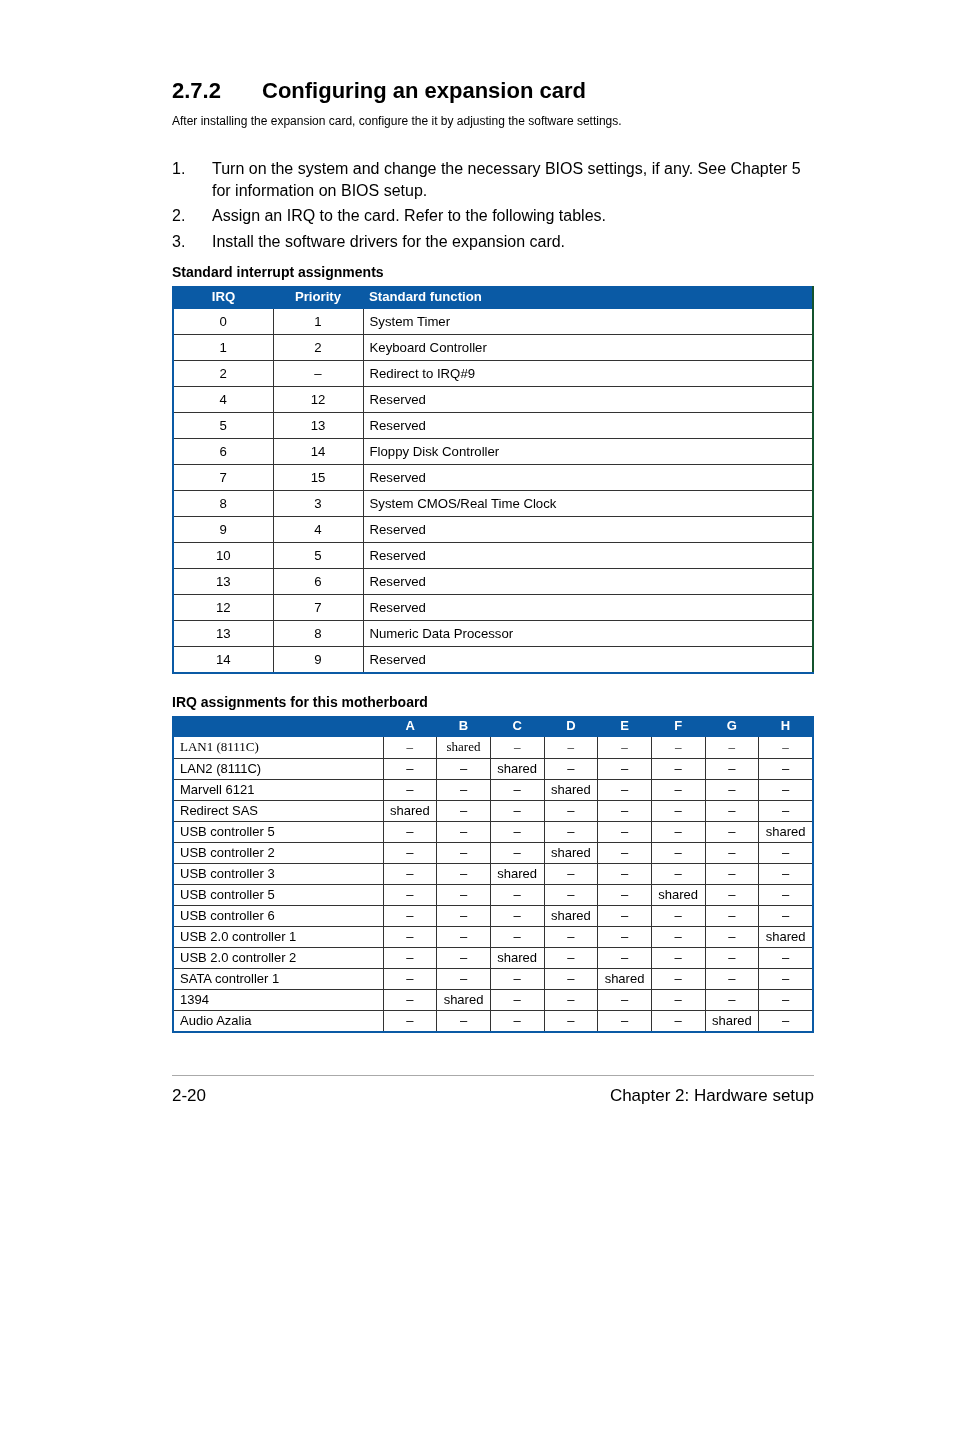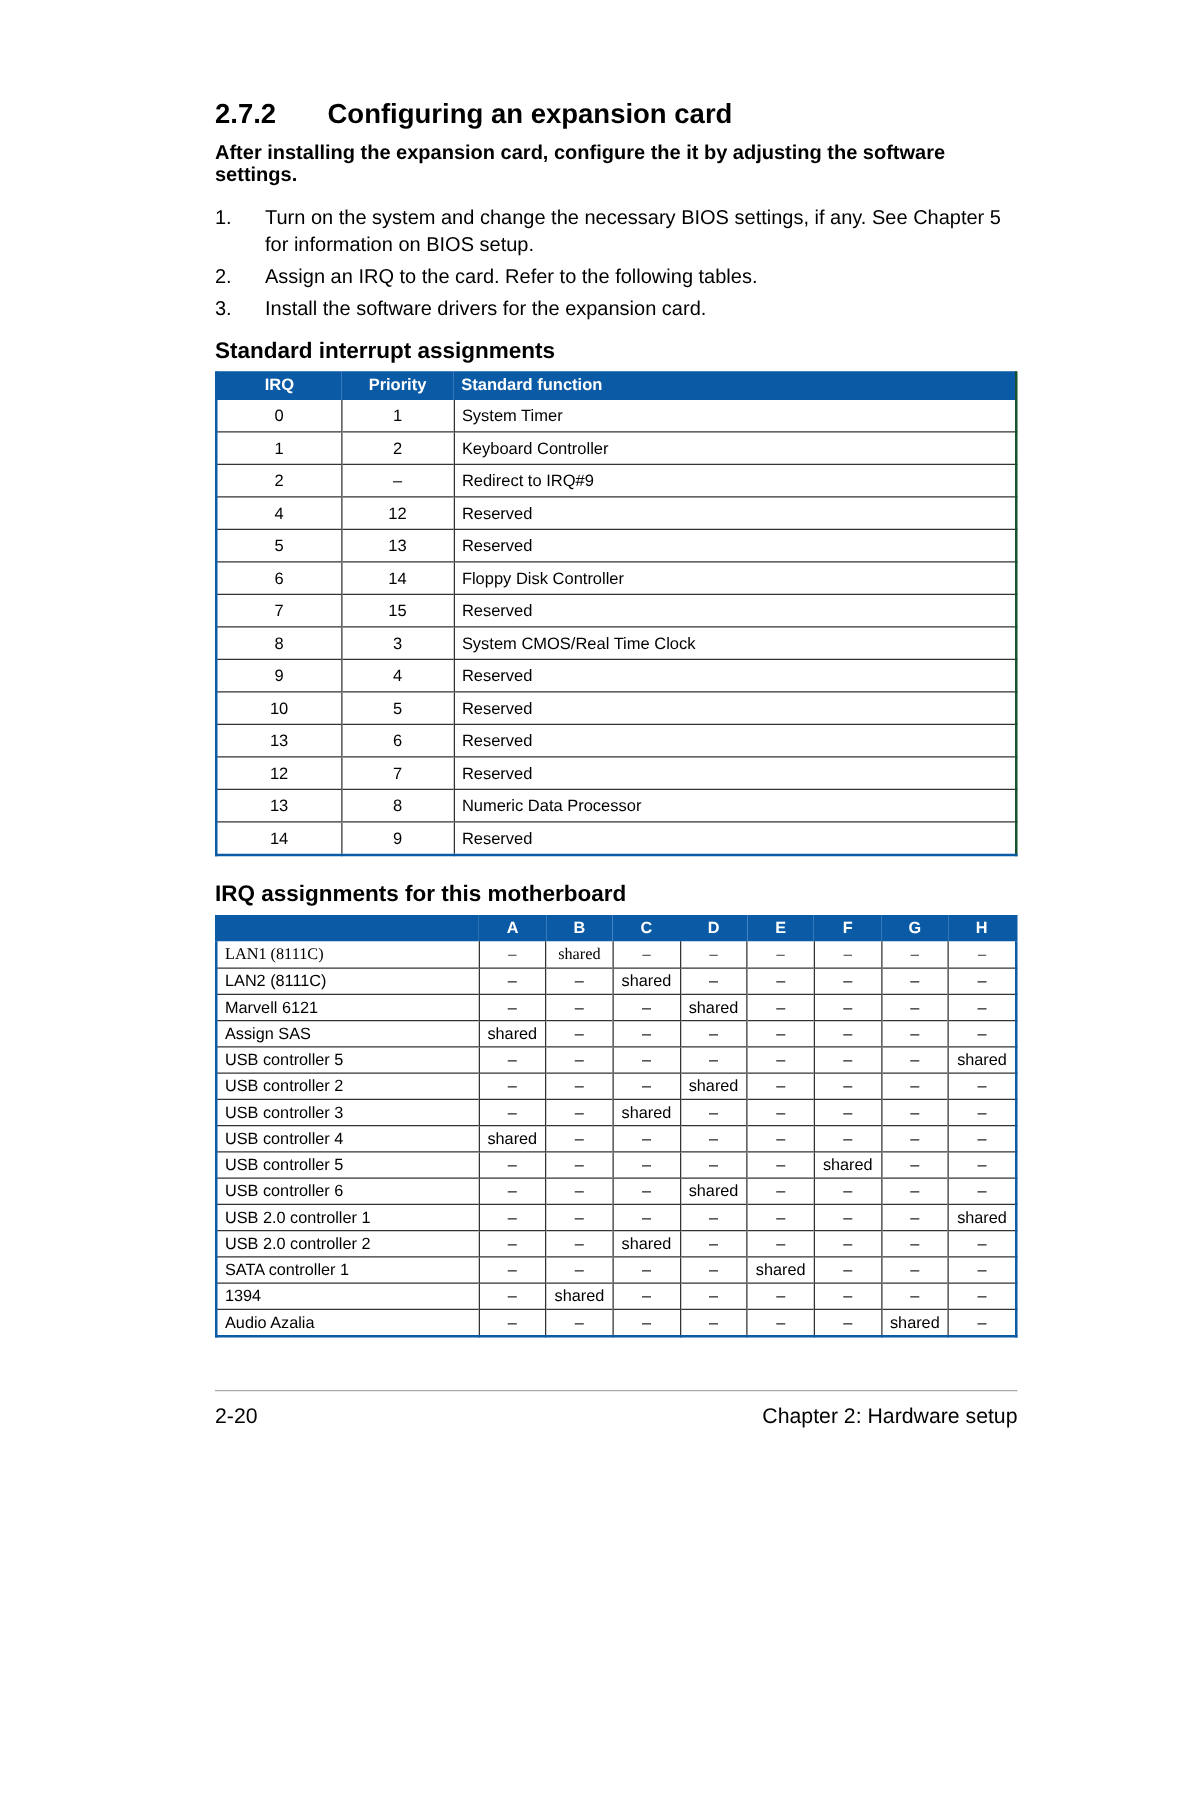--- a/index.html
+++ b/index.html
@@ -20,43 +20,42 @@
   .section-title {
     font-size: 22px;
     font-weight: bold;
     margin-bottom: 10px;
   }
   .section-num {
     display: inline-block;
     width: 90px;
   }
   .intro-text {
-    font-size: 16px;
-    margin-bottom: 14px;
-    font-weight: bold;
+    font-size: 12px;
+    margin-bottom: 30px;
   }
   .ol-list {
     font-size: 16px;
     padding-left: 0;
     list-style: none;
     margin: 0 0 12px 0;
   }
   .ol-list li {
     display: flex;
     margin-bottom: 4px;
     line-height: 1.35;
   }
   .ol-num {
     flex: 0 0 40px;
   }
   .ol-txt {
     flex: 1;
   }
   .sub-heading {
-    font-size: 18px;
+    font-size: 14px;
     font-weight: bold;
     margin: 6px 0 6px 0;
   }
   
   .table1 {
     width: 100%;
     border-collapse: collapse;
     font-size: 13.2px;
     margin-bottom: 20px;
     border-left: 2px solid #0a5aa5;
@@ -284,21 +283,21 @@
           <td>–</td>
           <td>–</td>
           <td>–</td>
           <td>shared</td>
           <td>–</td>
           <td>–</td>
           <td>–</td>
           <td>–</td>
         </tr>
         <tr>
-          <td class="dev">Assign SAS</td>
+          <td class="dev">Redirect SAS</td>
           <td>shared</td>
           <td>–</td>
           <td>–</td>
           <td>–</td>
           <td>–</td>
           <td>–</td>
           <td>–</td>
           <td>–</td>
         </tr>
         <tr>
@@ -321,31 +320,20 @@
           <td>–</td>
           <td>–</td>
           <td>–</td>
           <td>–</td>
         </tr>
         <tr>
           <td class="dev">USB controller 3</td>
           <td>–</td>
           <td>–</td>
           <td>shared</td>
-          <td>–</td>
-          <td>–</td>
-          <td>–</td>
-          <td>–</td>
-          <td>–</td>
-        </tr>
-        <tr>
-          <td class="dev">USB controller 4</td>
-          <td>shared</td>
-          <td>–</td>
-          <td>–</td>
           <td>–</td>
           <td>–</td>
           <td>–</td>
           <td>–</td>
           <td>–</td>
         </tr>
         <tr>
           <td class="dev">USB controller 5</td>
           <td>–</td>
           <td>–</td>

